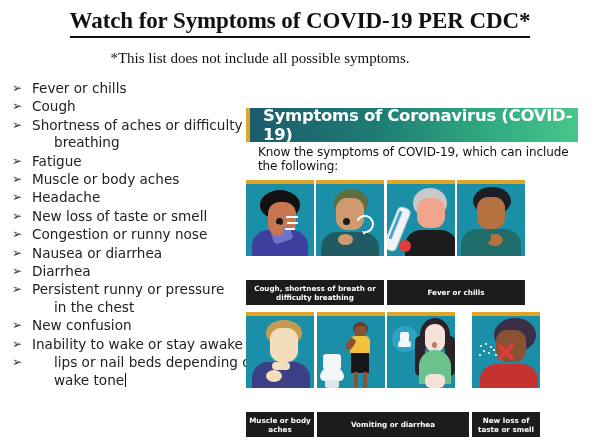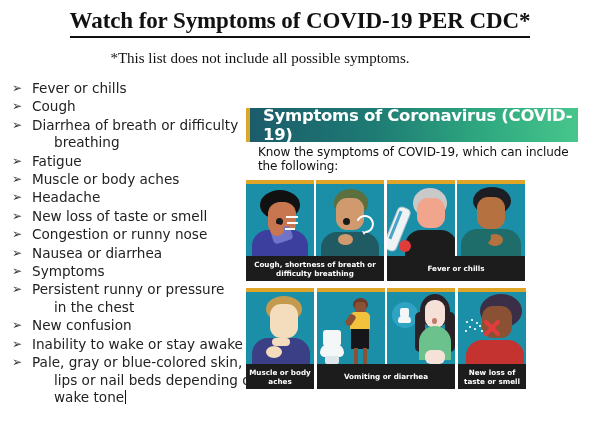--- a/index.html
+++ b/index.html
@@ -66,21 +66,21 @@
   .group{display:flex;flex-direction:column;}
   .panes{display:flex;gap:2px;}
   .pane{
     position:relative;width:68px;height:72px;background:#1b8fa8;overflow:hidden;
     border-top:4px solid #e0a526;
   }
   .cap{
     background:#1c1c1c;color:#fff;font-family:"DejaVu Sans",sans-serif;
     font-weight:bold;font-size:7.2px;text-align:center;
     display:flex;align-items:center;justify-content:center;
-    height:25px;line-height:9px;padding:0 3px;box-sizing:border-box;
+    height:25px;line-height:9px;padding:0 3px;box-sizing:border-box;margin-top:24px;
   }
 
   
   .fig{position:absolute;}
   .round{border-radius:50%;}
   .body-shape{border-radius:16px 16px 0 0;}
 </style>
 </head>
 <body>
 
@@ -99,21 +99,21 @@
       <span class="txt">Fever or chills</span>
     </div>
 
     <div class="li">
       <span class="bullet">➢</span>
       <span class="txt">Cough</span>
     </div>
 
     <div class="li">
       <span class="bullet">➢</span>
-      <span class="txt">Diarrhea of breath or difficulty</span>
+      <span class="txt">Shortness of aches or difficulty</span>
       <span class="cont">breathing</span>
     </div>
 
     <div class="li">
       <span class="bullet">➢</span>
       <span class="txt">Fatigue</span>
     </div>
 
     <div class="li">
       <span class="bullet">➢</span>
@@ -135,42 +135,41 @@
       <span class="txt">Congestion or runny nose</span>
     </div>
 
     <div class="li">
       <span class="bullet">➢</span>
       <span class="txt">Nausea or diarrhea</span>
     </div>
 
     <div class="li">
       <span class="bullet">➢</span>
-      <span class="txt">Symptoms</span>
+      <span class="txt">Diarrhea</span>
     </div>
 
     <div class="li">
       <span class="bullet">➢</span>
       <span class="txt">Persistent runny or pressure</span>
       <span class="cont">in the chest</span>
     </div>
 
     <div class="li">
       <span class="bullet">➢</span>
       <span class="txt">New confusion</span>
     </div>
 
     <div class="li">
       <span class="bullet">➢</span>
       <span class="txt">Inability to wake or stay awake</span>
     </div>
 
     <div class="li">
       <span class="bullet">➢</span>
-      <span class="txt">Pale, gray or blue-colored skin,</span>
       <span class="cont">lips or nail beds depending on</span>
       <span class="cont"><span>wake tone</span><span class="caret"></span></span>
     </div>
 
   </div>
 
   <div class="info">
 
     <div class="info-headwrap">
       <div class="head-accent"></div>
@@ -278,21 +277,21 @@
             <div class="fig round" style="left:33px;top:2px;width:30px;height:34px;background:#2b2228;"></div>
             <div class="fig" style="left:38px;top:8px;width:20px;height:28px;background:#f5e1d8;border-radius:9px;"></div>
             <div class="fig round" style="left:45px;top:26px;width:5px;height:6px;background:#c07a6a;"></div>
             <div class="fig" style="left:28px;top:20px;width:10px;height:40px;background:#2b2228;border-radius:5px;"></div>
             <div class="fig" style="left:58px;top:20px;width:10px;height:40px;background:#2b2228;border-radius:5px;"></div>
             <div class="fig body-shape" style="left:32px;top:34px;width:32px;height:34px;background:#6cc28d;"></div>
             <div class="fig" style="left:38px;top:58px;width:20px;height:14px;background:#f5e1d8;border-radius:6px;"></div>
           </div>
 
         </div>
-        <div class="cap" style="width:138px;">Vomiting or diarrhea</div>
+        <div class="cap" style="width:152px;">Vomiting or diarrhea</div>
       </div>
 
       <div class="group">
         <div class="panes">
           <div class="pane">
             <div class="fig round" style="left:22px;top:2px;width:42px;height:34px;background:#3a2f46;"></div>
             <div class="fig" style="left:24px;top:14px;width:30px;height:32px;background:#8a5134;border-radius:11px;"></div>
             <div class="fig body-shape" style="left:8px;top:48px;width:58px;height:28px;background:#c4332f;"></div>
             <svg class="fig" style="left:6px;top:26px;" width="26" height="18" viewBox="0 0 26 18">
               <g fill="#ffffff">

